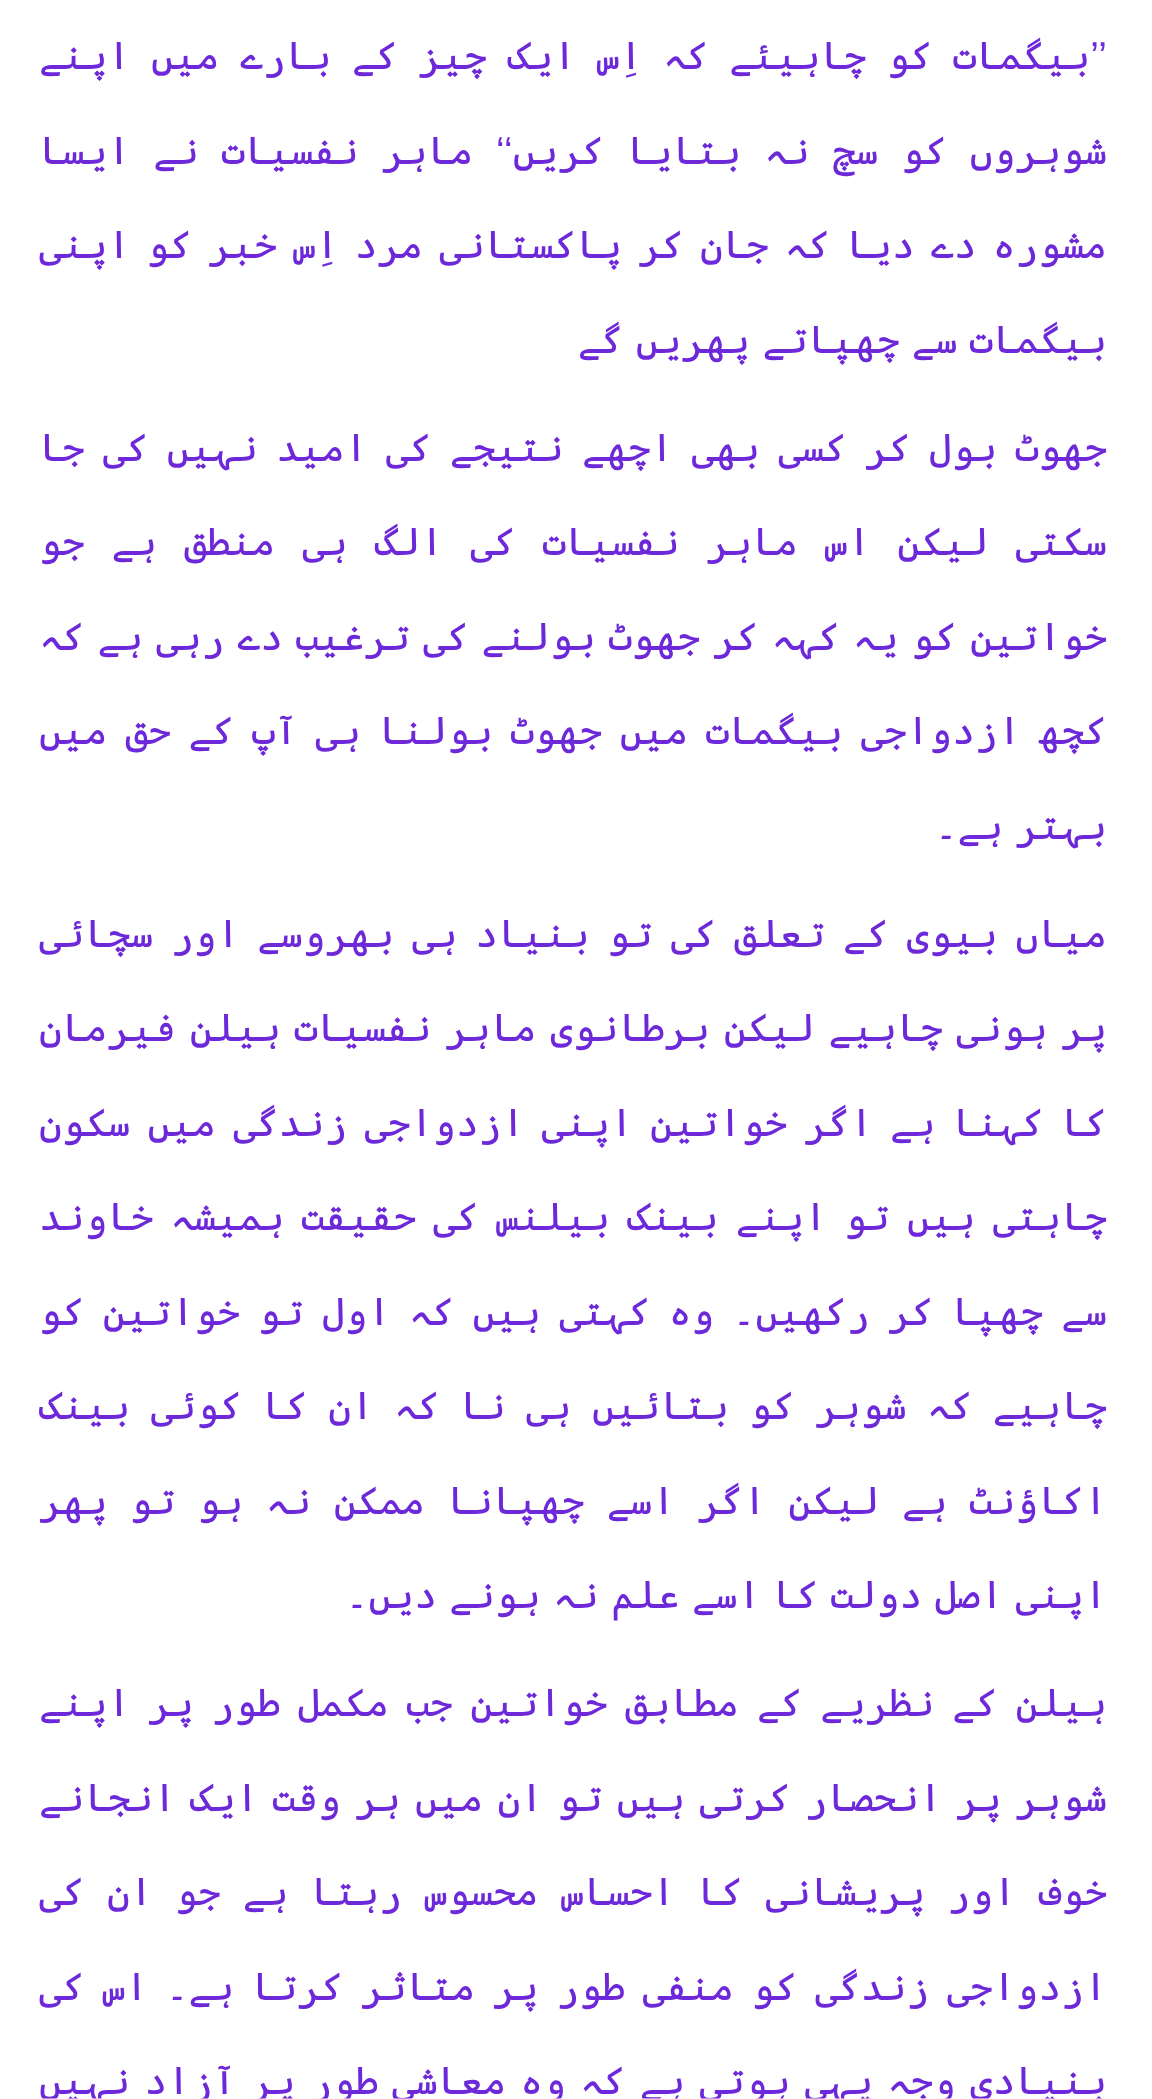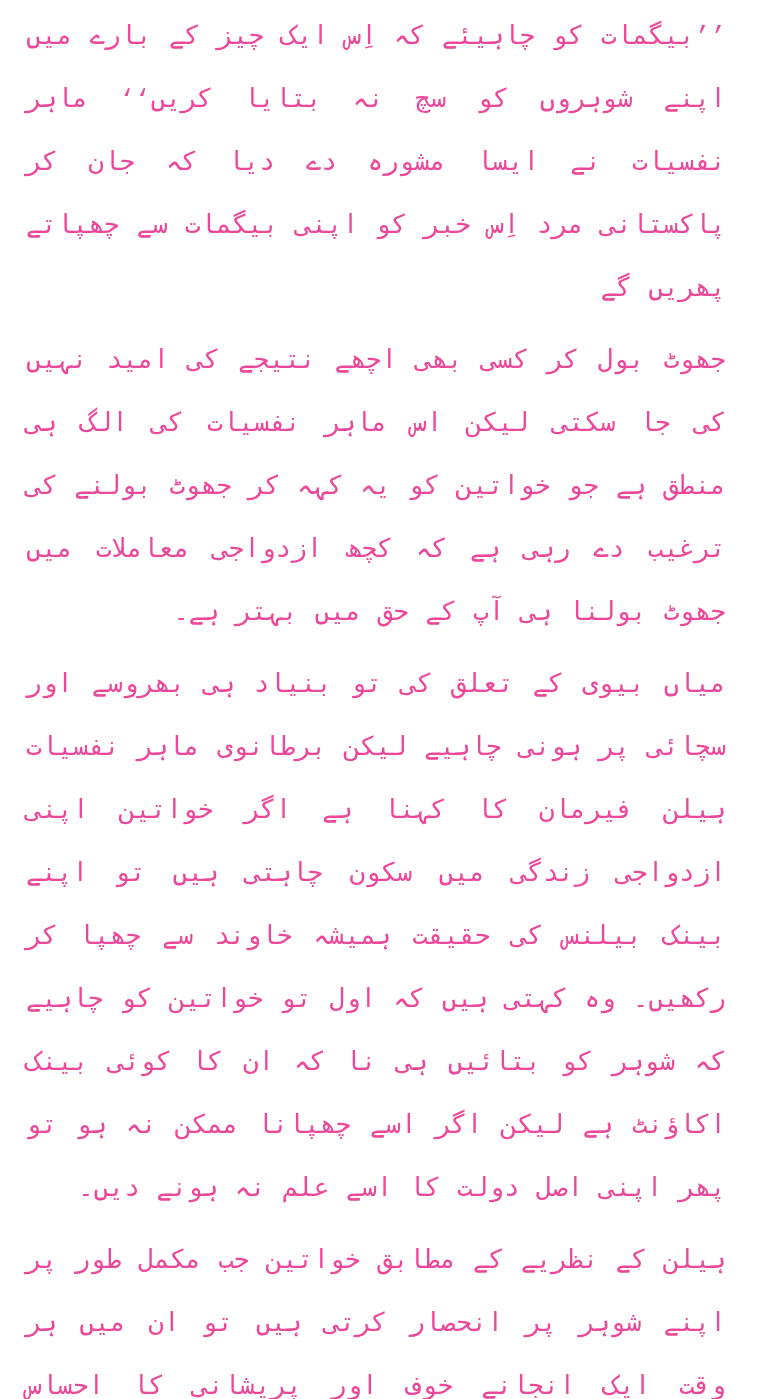--- a/index.html
+++ b/index.html
@@ -15,30 +15,30 @@
   .article {
     box-sizing: border-box;
     width: 768px;
     padding: 6px 26px 0 26px;
   }
   .urdu-paragraph {
     direction: rtl;
     unicode-bidi: embed;
     text-align: justify;
     text-align-last: right;
-    font-family: Liberation Mono, monospace;
+    font-family: Liberation Sans, sans-serif;
     font-size: 26px;
     line-height: 63px;
-    color: #ec4899;
-    margin: 0 16px 9px 0;
+    color: #6d28d9;
+    margin: 0 4px 9px 0;
     word-spacing: 1px;
   }
 </style>
 </head>
 <body>
 
 <article class="article">
   <p class="urdu-paragraph">’’بیگمات کو چاہیئے کہ اِس ایک چیز کے بارے میں اپنے شوہروں کو سچ نہ بتایا کریں‘‘ ماہر نفسیات نے ایسا مشورہ دے دیا کہ جان کر پاکستانی مرد اِس خبر کو اپنی بیگمات سے چھپاتے پھریں گے</p>
-  <p class="urdu-paragraph">جھوٹ بول کر کسی بھی اچھے نتیجے کی امید نہیں کی جا سکتی لیکن اس ماہر نفسیات کی الگ ہی منطق ہے جو خواتین کو یہ کہہ کر جھوٹ بولنے کی ترغیب دے رہی ہے کہ کچھ ازدواجی معاملات میں جھوٹ بولنا ہی آپ کے حق میں بہتر ہے۔</p>
+  <p class="urdu-paragraph">جھوٹ بول کر کسی بھی اچھے نتیجے کی امید نہیں کی جا سکتی لیکن اس ماہر نفسیات کی الگ ہی منطق ہے جو خواتین کو یہ کہہ کر جھوٹ بولنے کی ترغیب دے رہی ہے کہ کچھ ازدواجی بیگمات میں جھوٹ بولنا ہی آپ کے حق میں بہتر ہے۔</p>
   <p class="urdu-paragraph">میاں بیوی کے تعلق کی تو بنیاد ہی بھروسے اور سچائی پر ہونی چاہیے لیکن برطانوی ماہر نفسیات ہیلن فیرمان کا کہنا ہے اگر خواتین اپنی ازدواجی زندگی میں سکون چاہتی ہیں تو اپنے بینک بیلنس کی حقیقت ہمیشہ خاوند سے چھپا کر رکھیں۔ وہ کہتی ہیں کہ اول تو خواتین کو چاہیے کہ شوہر کو بتائیں ہی نا کہ ان کا کوئی بینک اکاؤنٹ ہے لیکن اگر اسے چھپانا ممکن نہ ہو تو پھر اپنی اصل دولت کا اسے علم نہ ہونے دیں۔</p>
   <p class="urdu-paragraph">ہیلن کے نظریے کے مطابق خواتین جب مکمل طور پر اپنے شوہر پر انحصار کرتی ہیں تو ان میں ہر وقت ایک انجانے خوف اور پریشانی کا احساس محسوس رہتا ہے جو ان کی ازدواجی زندگی کو منفی طور پر متاثر کرتا ہے۔ اس کی بنیادی وجہ یہی ہوتی ہے کہ وہ معاشی طور پر آزاد نہیں ہوتی ہیں اور انہیں لاشعوری طور پر یہ خوف لاحق رہتا ہے کہ خاوند جب چاہے ان کی زندگی میں مشکلات اور تکلیفیں پیدا کر سکتا ہے اور ان سے گھر جیسا سہارا چھین سکتا ہے۔</p>
 
 </article>
 
 </body></html>

